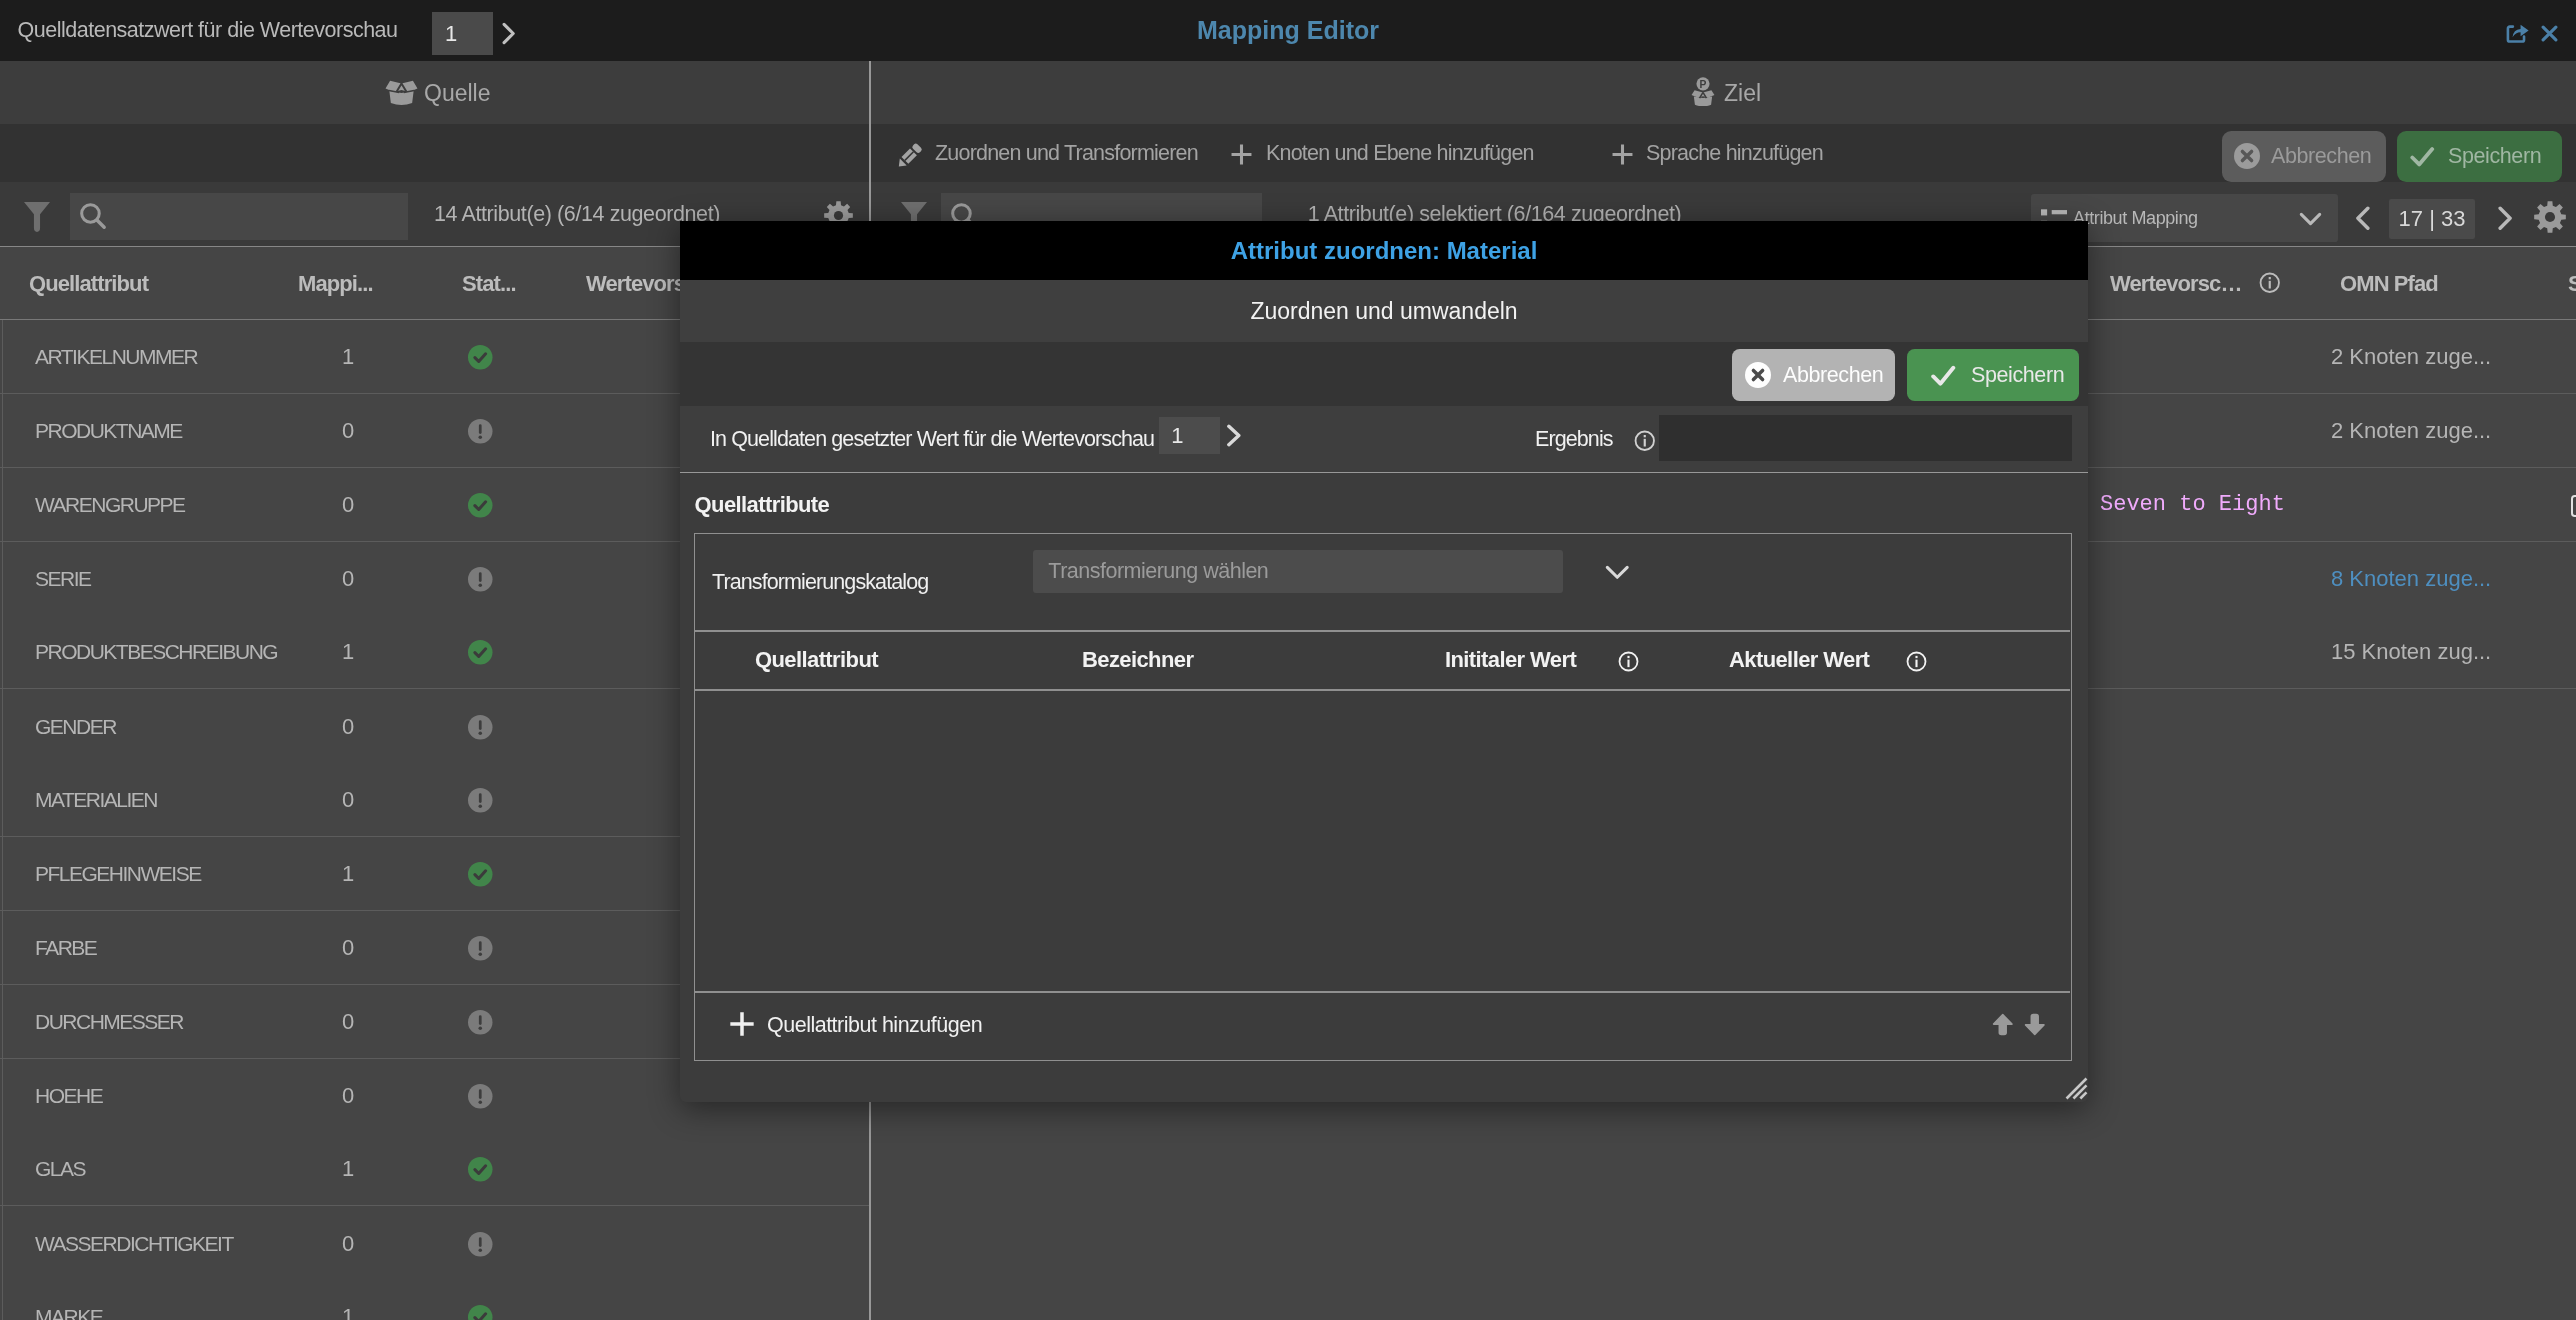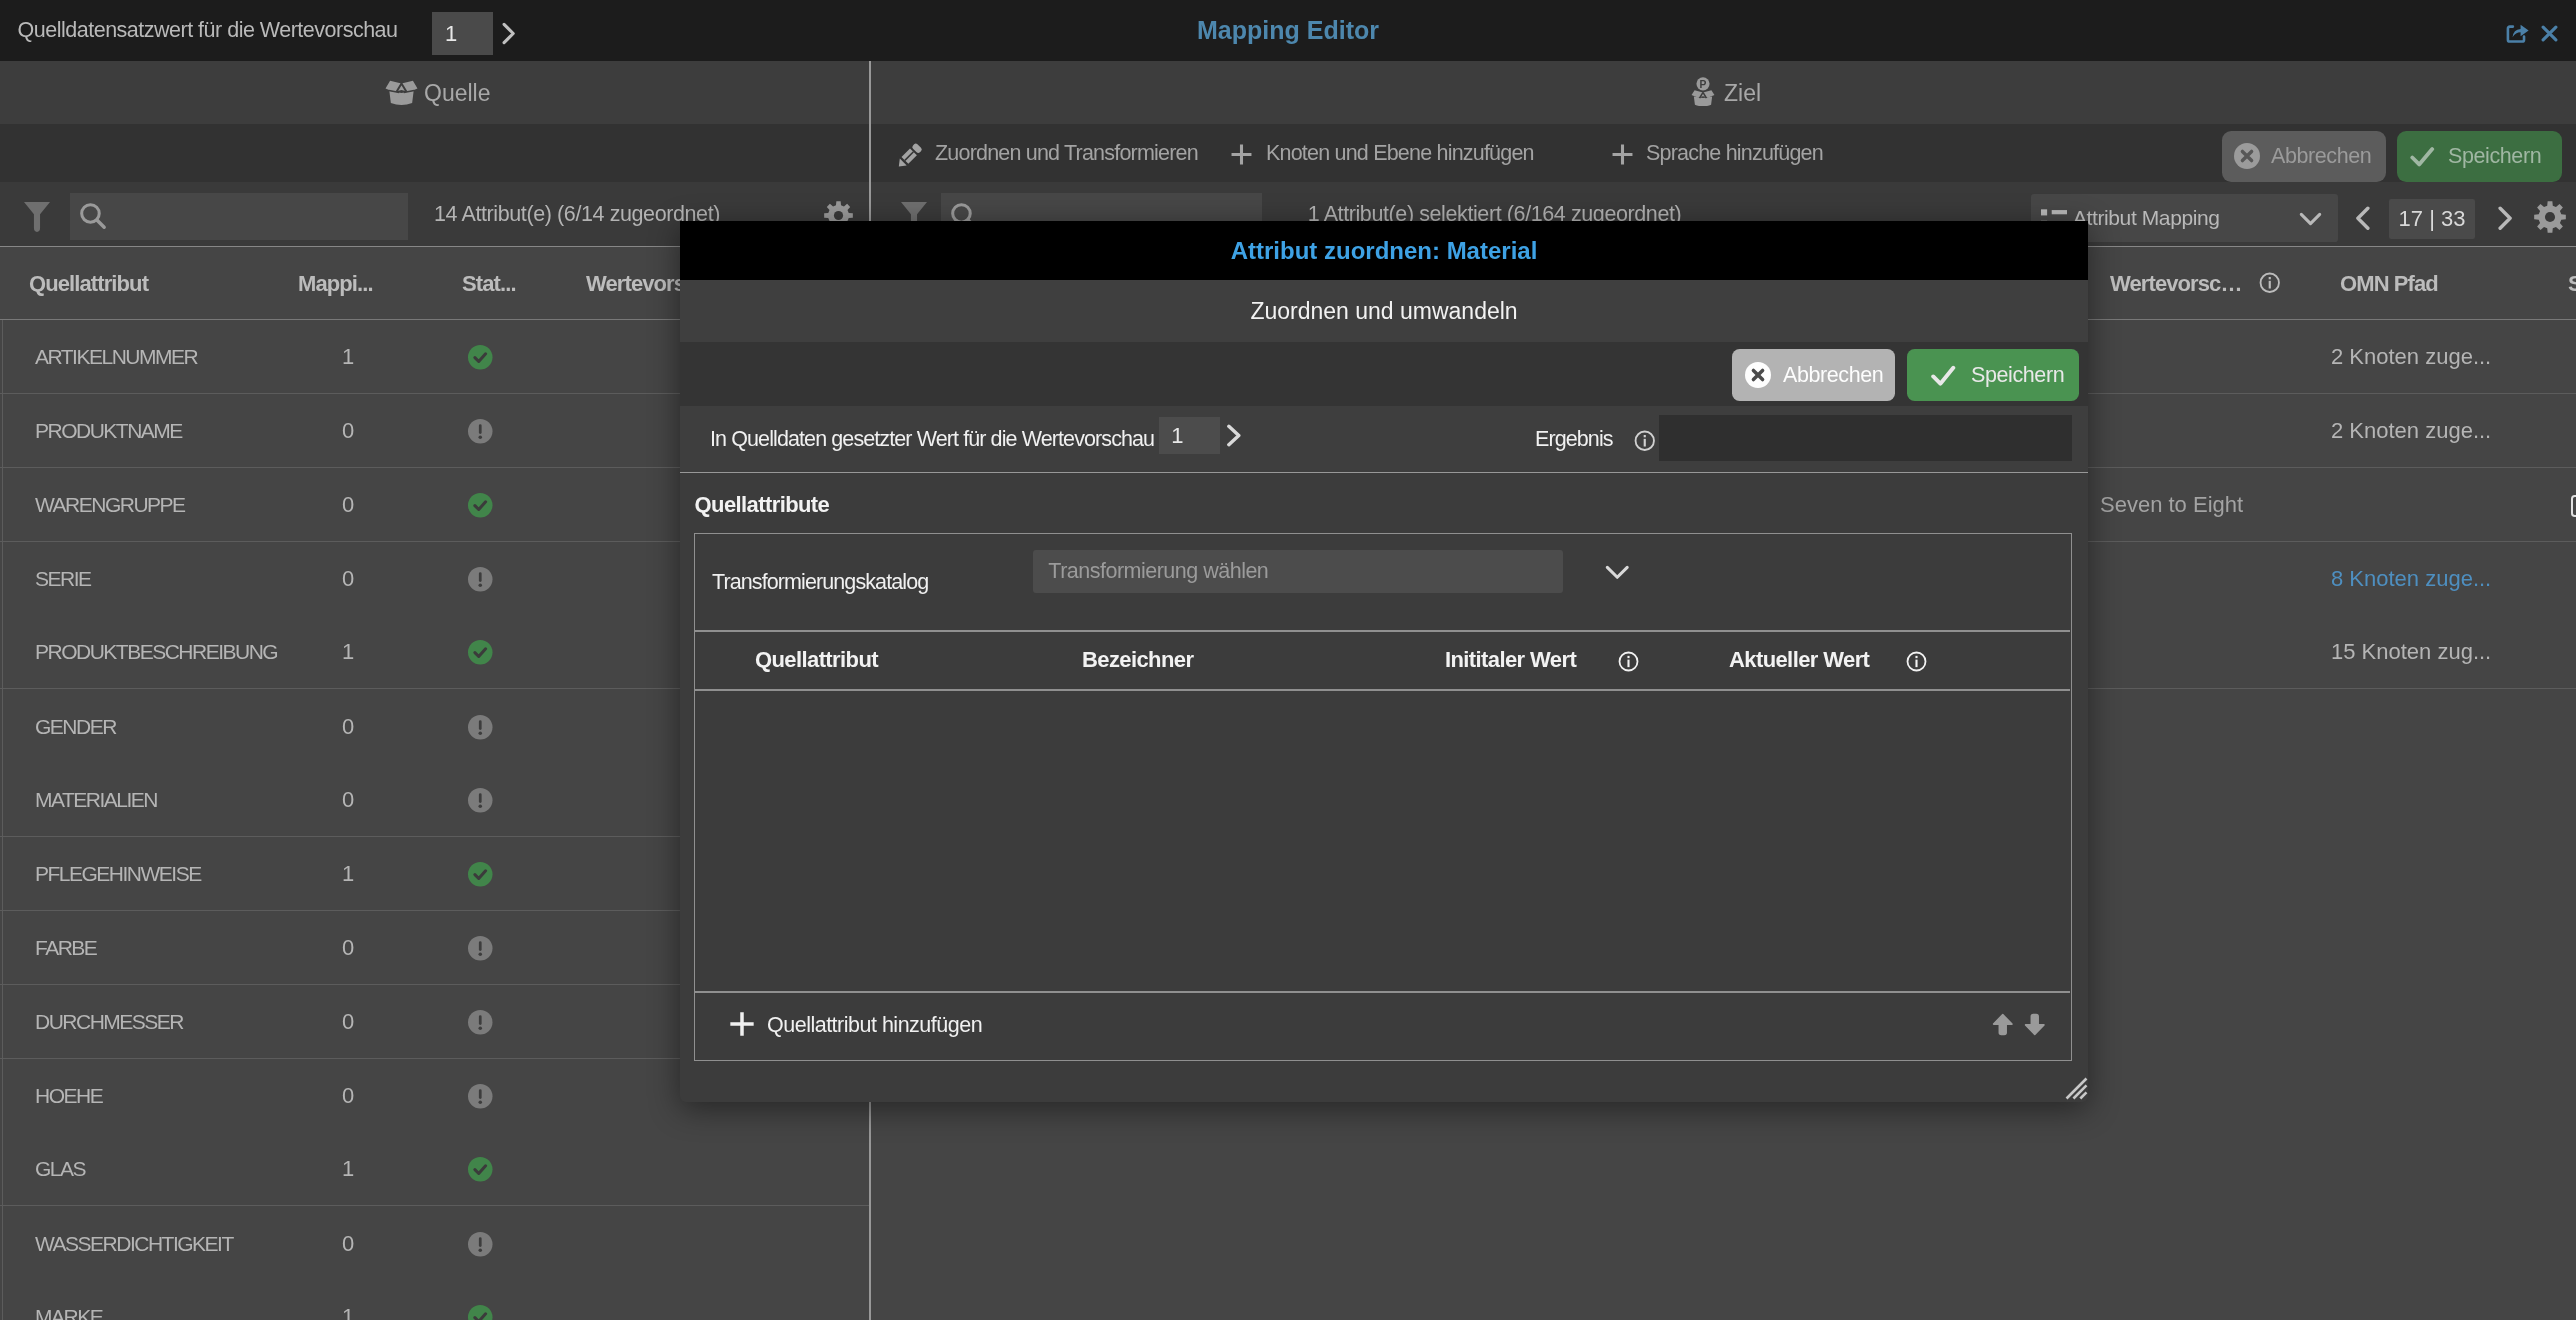--- a/index.html
+++ b/index.html
@@ -156,21 +156,21 @@
 
   <div class="abs" style="left:2031px; top:194px; width:307px; height:48px; background:#474747; border-radius:3.1px;">
     <svg class="abs" style="left:10px; top:13px;" width="26" height="23" viewBox="0 0 34 30">
       <g fill="#b9b9b9">
           <rect x="0" y="3" width="8" height="8"></rect>
           <rect x="0" y="18" width="8" height="8"></rect>
           <rect x="14" y="4" width="20" height="5.5"></rect>
           <rect x="14" y="19" width="20" height="5.5"></rect>
         </g>
     </svg>
-    <div class="txt" style="position:absolute; left:42px; top:0; height:48px; line-height:48px; font-size:21px; letter-spacing:-0.4px; color:#b9b9b9;">Attribut Mapping</div>
+    <div class="txt" style="position:absolute; left:42px; top:0; height:48px; line-height:48px; font-size:18px; letter-spacing:-0.4px; color:#b9b9b9;">Attribut Mapping</div>
     <svg class="abs" style="left:268px; top:18.4px;" width="23" height="14" viewBox="0 0 30 18">
         <path d="M3 3 L15 15 L27 3" stroke="#b9b9b9" stroke-width="4" fill="none" stroke-linecap="round" stroke-linejoin="round"></path>
       </svg>
   </div>
   <svg class="abs" style="left:2354px; top:206px;" width="17" height="24.5" viewBox="0 0 22 32">
       <path d="M18 3 L5 16 L18 29" stroke="#b9b9b9" stroke-width="4.5" fill="none" stroke-linecap="round" stroke-linejoin="round"></path>
     </svg>
   <div class="abs txt" style="left:2389px; top:199px; width:86px; height:40px; background:#4a4a4a; border-radius:2.3px; line-height:40px; text-align:center; font-size:22px; color:#d9d9d9;">17 | 33</div>
   <svg class="abs" style="left:2497px; top:206px;" width="17" height="24.5" viewBox="0 0 22 32">
       <path d="M4 3 L17 16 L4 29" stroke="#b9b9b9" stroke-width="4.5" fill="none" stroke-linecap="round" stroke-linejoin="round"></path>
@@ -319,21 +319,21 @@
     </div>
 
   <div id="rrows">
       <div class="rrow" style="top:320px;">
         <div class="txt" style="position:absolute; left:1460px; top:0; height:74px; line-height:74px; font-size:22px; color:#b5b5b5;">2 Knoten zuge...</div>
       </div>
       <div class="rrow" style="top:394px;">
         <div class="txt" style="position:absolute; left:1460px; top:0; height:74px; line-height:74px; font-size:22px; color:#b5b5b5;">2 Knoten zuge...</div>
       </div>
       <div class="rrow" style="top:468px;">
-        <div class="txt" style="position:absolute; left:1229px; top:0; height:74px; line-height:74px; font-size:22px; color:#a3a3a3;">Seven to Eight</div>
+        <div class="txt" style="position:absolute; left:1229px; top:0; height:74px; line-height:74px; font-size:22px; color:#f0abfc;font-family:Liberation Mono, monospace;">Seven to Eight</div>
       </div>
       <div class="rrow" style="top:542px;">
         <div class="txt" style="position:absolute; left:1460px; top:0; height:74px; line-height:74px; font-size:22px; color:#4e8fc0;text-align:center;">8 Knoten zuge...</div>
       </div>
       <div class="rrow" style="top:615px;">
         <div class="txt" style="position:absolute; left:1460px; top:0; height:74px; line-height:74px; font-size:22px; color:#b5b5b5;">15 Knoten zug...</div>
       </div>
       <div style="position:absolute; left:2571px; top:495px; width:15.3px; height:21.5px; border:2.3px solid #e0e0e0; border-radius:3.8px; background:transparent;"></div>
     </div>
 

